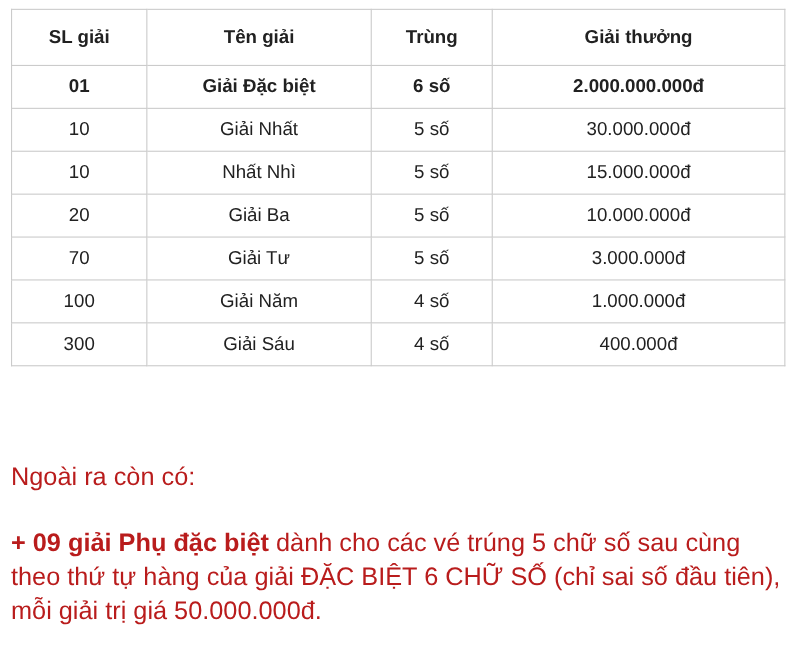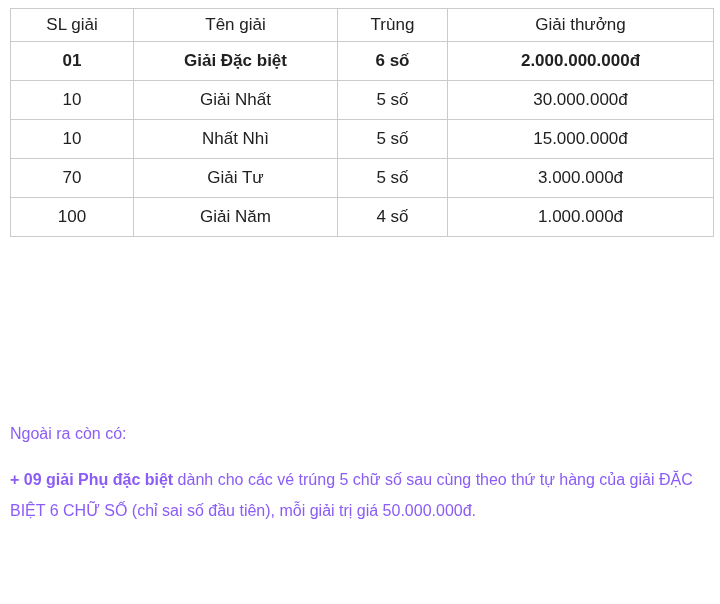--- a/index.html
+++ b/index.html
@@ -31,47 +31,47 @@
   table.prize-table td {
     border: 1px solid #cbcbcb;
     text-align: center;
     vertical-align: middle;
     font-size: 17px;
     color: #212121;
     font-weight: 400;
     padding: 0 4px;
   }
   table.prize-table th {
-    height: 33px;
-    font-weight: 400;
+    height: 51px;
+    font-weight: 700;
   }
   table.prize-table td {
     height: 39px;
   }
   table.prize-table tr.special td {
     font-weight: 700;
   }
   col.c1 { width: 123px; }
   col.c2 { width: 204px; }
   col.c3 { width: 110px; }
   col.c4 { width: 266px; }
   .notes {
     position: absolute;
     left: 10px;
     top: 398px;
     width: 702px;
-    font-size: 16px;
+    font-size: 23px;
     line-height: 31px;
-    color: #8b5cf6;
+    color: #b91c1c;
   }
   .notes .intro {
     margin-top: 20px;
   }
   .notes p.note-item {
-    margin-top: 15px;
+    margin-top: 29px;
   }
   .notes strong {
     font-weight: 700;
   }
 </style>
 </head>
 <body>
 
 <div class="page">
 
@@ -104,30 +104,42 @@
       <td>5 số</td>
       <td>30.000.000đ</td>
     </tr>
           <tr>
       <td>10</td>
       <td>Nhất Nhì</td>
       <td>5 số</td>
       <td>15.000.000đ</td>
     </tr>
           <tr>
+      <td>20</td>
+      <td>Giải Ba</td>
+      <td>5 số</td>
+      <td>10.000.000đ</td>
+    </tr>
+          <tr>
       <td>70</td>
       <td>Giải Tư</td>
       <td>5 số</td>
       <td>3.000.000đ</td>
     </tr>
           <tr>
       <td>100</td>
       <td>Giải Năm</td>
       <td>4 số</td>
       <td>1.000.000đ</td>
+    </tr>
+          <tr>
+      <td>300</td>
+      <td>Giải Sáu</td>
+      <td>4 số</td>
+      <td>400.000đ</td>
     </tr>
         </tbody>
     </table>
   </div>
 
   <div class="notes">
     <div class="intro">Ngoài ra còn có:</div>
     <p class="note-item"><strong>+ 09 giải Phụ đặc biệt</strong><span> dành cho các vé trúng 5 chữ số sau cùng theo thứ tự hàng của giải ĐẶC BIỆT 6 CHỮ SỐ (chỉ sai số đầu tiên), mỗi giải trị giá 50.000.000đ.</span></p>
   </div>
 

